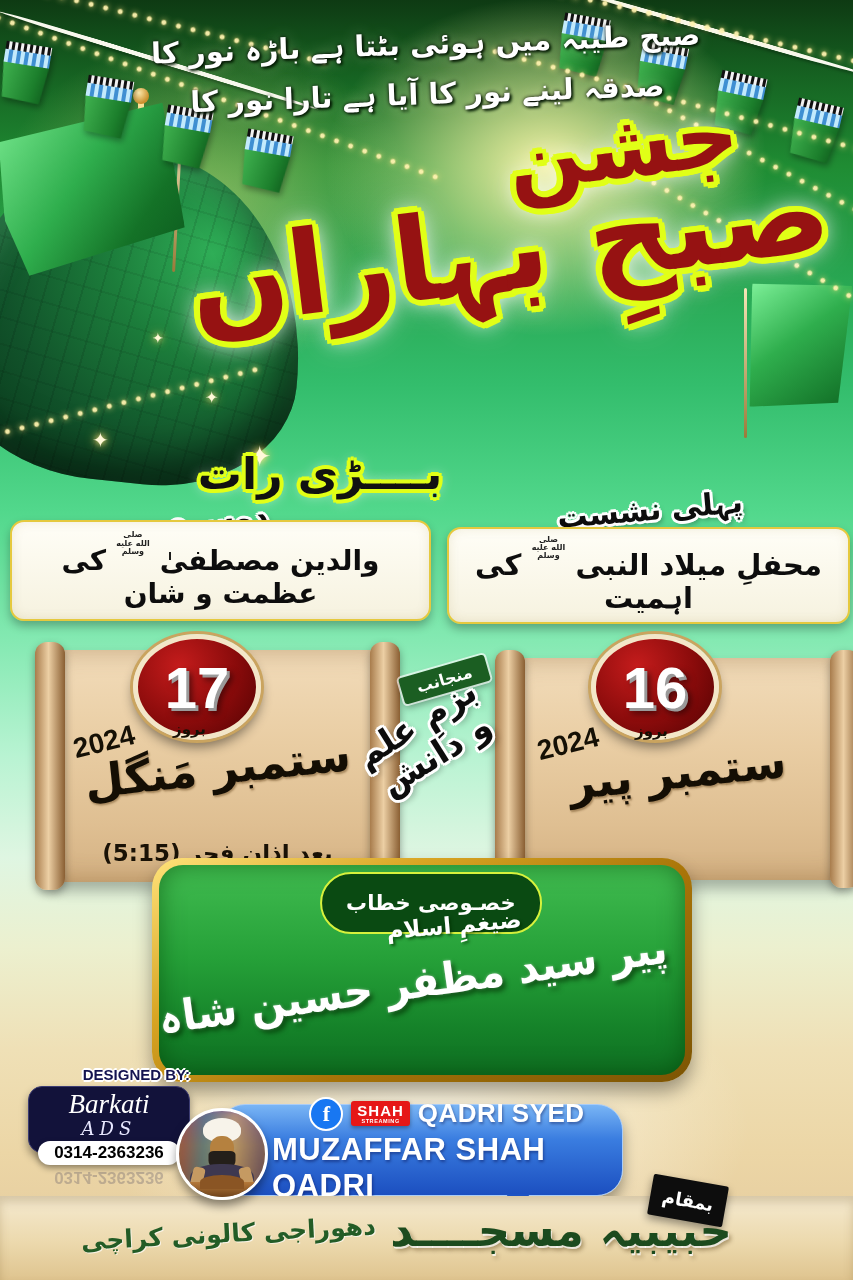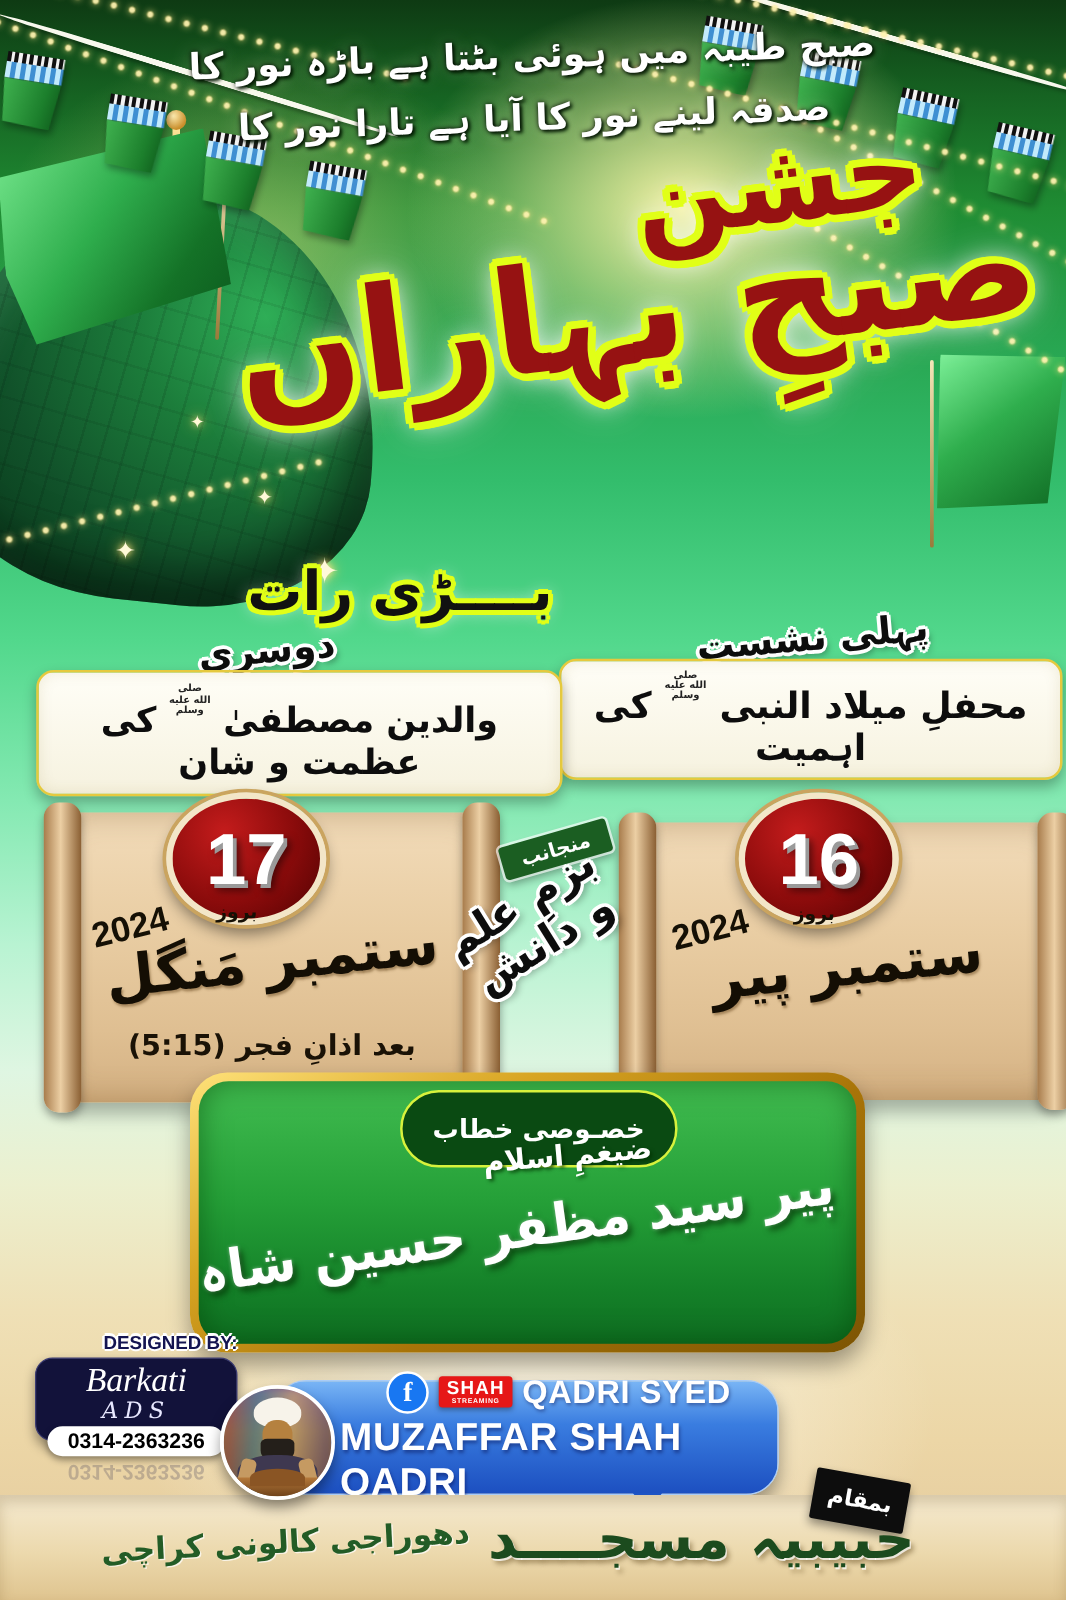--- a/index.html
+++ b/index.html
@@ -70,21 +70,21 @@
   
   .sess-head{direction:rtl;font-size:30px;font-weight:700;color:#0d0d0d;text-align:center;
     text-shadow:3px 0 0 #fff,-3px 0 0 #fff,0 3px 0 #fff,0 -3px 0 #fff,
       2px 2px 0 #fff,-2px 2px 0 #fff,2px -2px 0 #fff,-2px -2px 0 #fff,3px 4px 5px rgba(0,0,0,.35);}
   .sh1{left:540px;top:492px;width:220px;transform:rotate(-5deg);}
   .sh2{left:105px;top:503px;width:220px;transform:rotate(-5deg);}
   .sess-box{direction:rtl;display:flex;align-items:center;justify-content:center;text-align:center;
     background:linear-gradient(180deg,#fffef7,#f6f2df);border:2px solid #e5c93e;border-radius:14px;
     color:#0d0d0d;font-weight:700;box-shadow:0 5px 10px rgba(0,0,0,.28), inset 0 0 12px rgba(120,100,20,.12);}
   .sb1{left:447px;top:527px;width:399px;height:93px;font-size:29px;}
-  .sb2{left:10px;top:536px;width:417px;height:97px;font-size:28px;margin-left:19px;}
+  .sb2{left:10px;top:520px;width:417px;height:97px;font-size:28px;}
   .hon{display:inline-block;width:34px;font-size:8px;line-height:1.05;vertical-align:16px;
     font-weight:700;color:#222;white-space:normal;}
   
   .scroll{border-radius:16px;
     background:linear-gradient(180deg,#f2dcba 0%,#e9cda3 40%,#dfbf92 75%,#d4b183 100%);
     box-shadow:inset 0 0 26px rgba(120,80,30,.38),0 9px 14px rgba(0,0,0,.28);}
   .scroll::before,.scroll::after{content:"";position:absolute;top:-8px;bottom:-8px;width:30px;border-radius:12px;
     background:linear-gradient(90deg,#a87c4c,#eccfa4 45%,#8a5f33);box-shadow:0 4px 8px rgba(0,0,0,.35);}
   .scroll::before{left:-10px;} .scroll::after{right:-10px;}
   .s-right{left:505px;top:658px;width:345px;height:222px;}
@@ -291,21 +291,21 @@
     <div class="day-badge db1">16</div>
     <div class="sc-year" style="left:32px;top:70px">2024</div>
     <div class="sc-broz" style="left:130px;top:64px">بروز</div>
     <div class="sc-month" style="top:88px">ستمبر پیر</div>
   </div>
   <div class="abs scroll s-left">
     <div class="day-badge db2">17</div>
     <div class="sc-year" style="left:28px;top:76px">2024</div>
     <div class="sc-broz" style="left:128px;top:70px">بروز</div>
     <div class="sc-month" style="top:92px">ستمبر مَنگل</div>
-    <div class="sc-time" style="bottom:32px">بعد اذانِ فجر (5:15)</div>
+    <div class="sc-time" style="bottom:16px">بعد اذانِ فجر (5:15)</div>
   </div>
 
   <div class="abs org-tag">منجانب</div>
   <div class="abs org-name">بزمِ علم و دانش</div>
 
   <div class="abs banner-frame">
     <div class="banner-inner">
       <div class="spec-pill">خصـوصی خطاب</div>
       <div class="zaigham">ضیغمِ اسلام</div>
       <div class="speaker-name">پیر سید مظفر حسین شاہ قادری</div>

